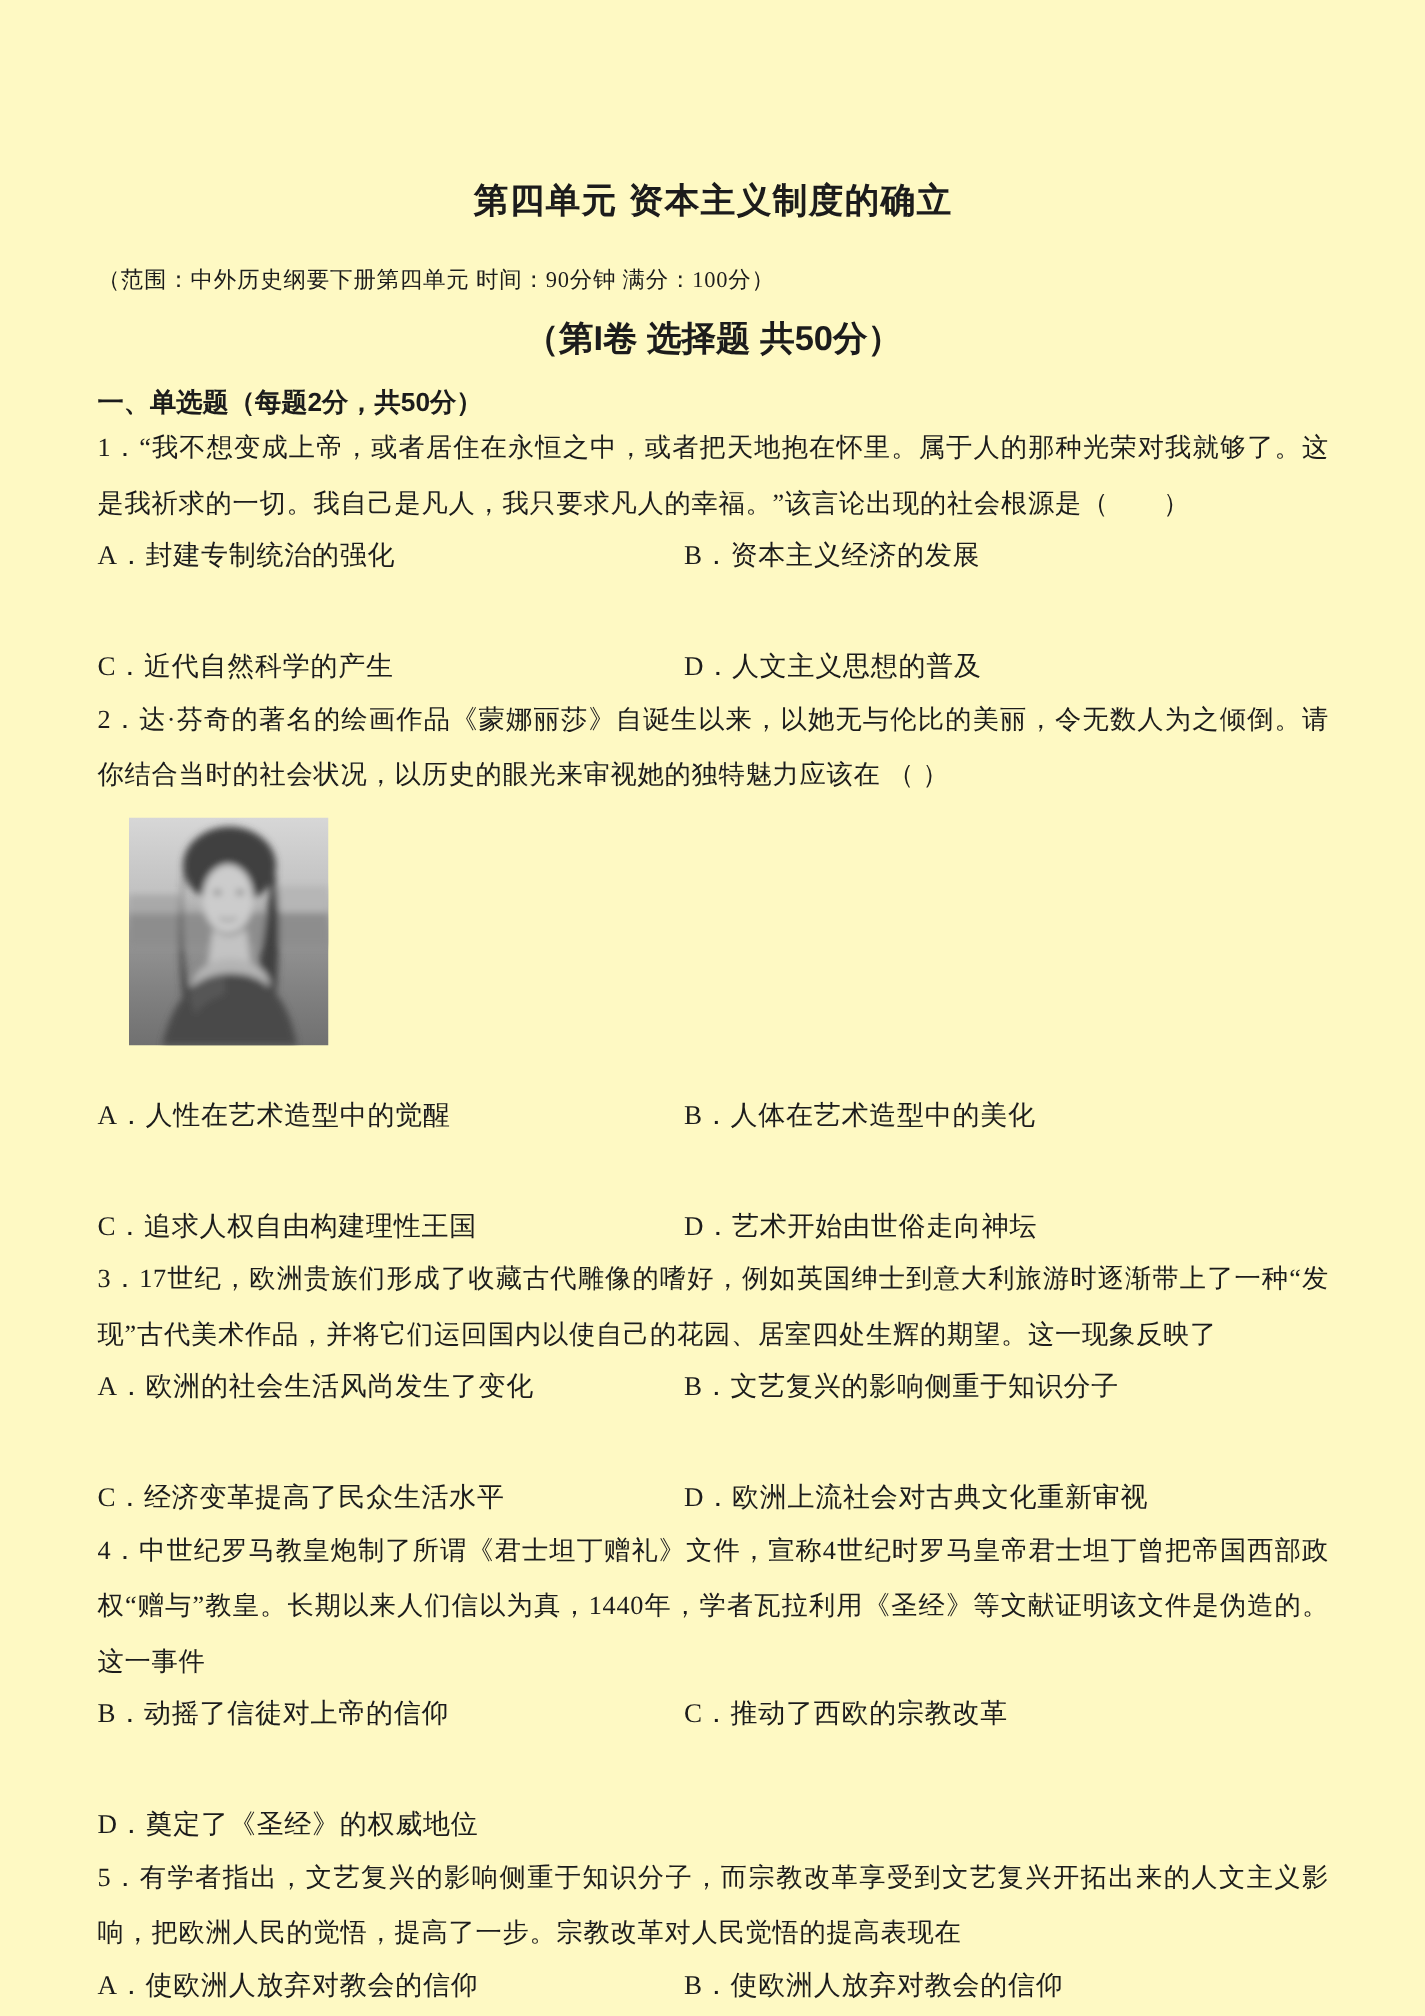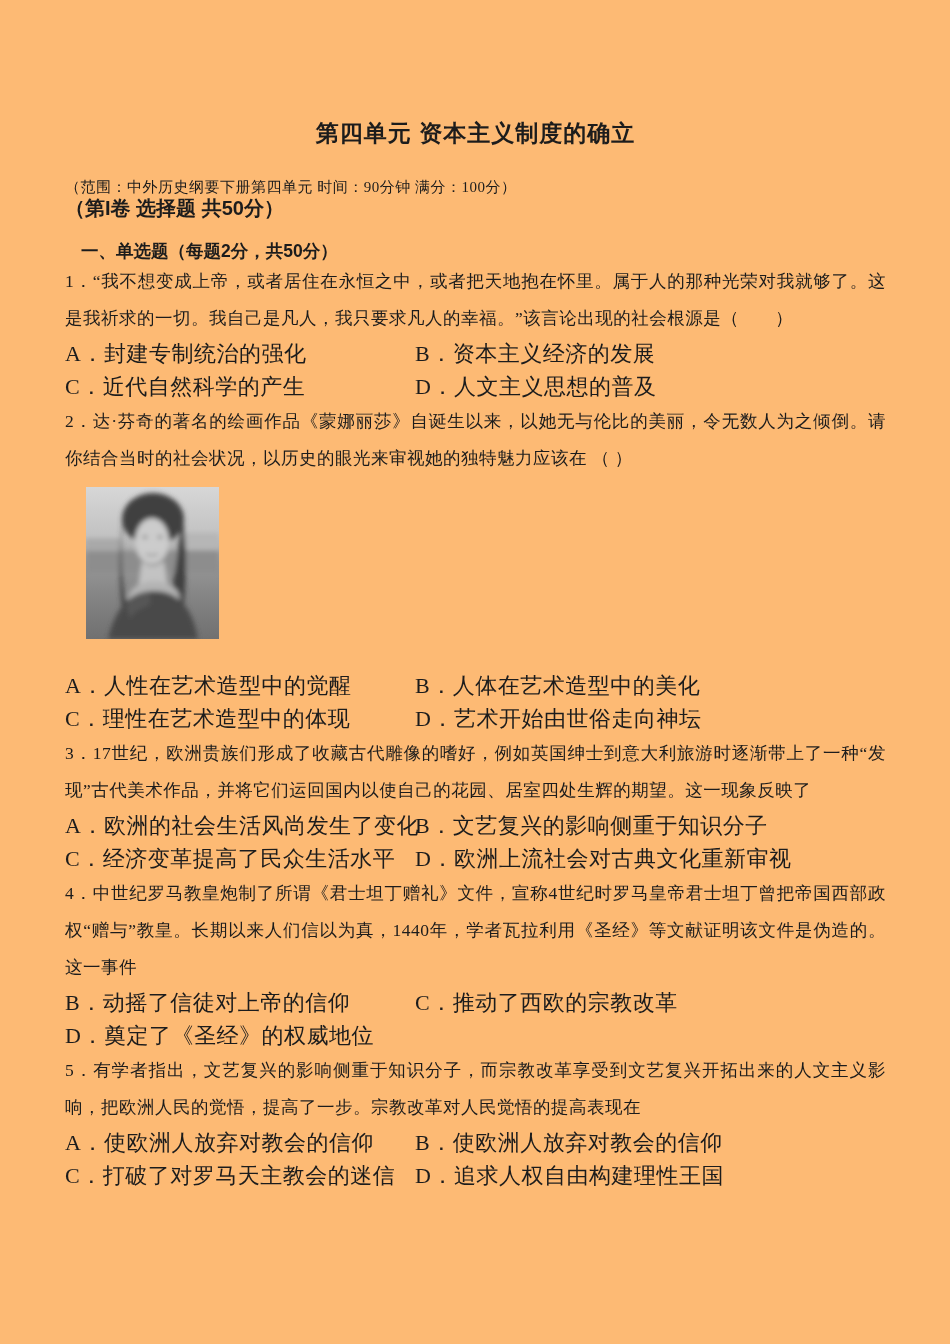--- a/index.html
+++ b/index.html
@@ -2,67 +2,68 @@
 <html><head>
 <meta charset="utf-8">
 <style>
   * { margin: 0; padding: 0; box-sizing: border-box; }
   html, body { background: #ffffff; }
   body { width: 950px; }
   .page {
     position: relative;
     width: 950px;
     height: 1344px;
-    background: #fdba74;
+    background: #fef9c3;
     color: #1c1c1c;
     padding: 118px 64px 0 65px;
     font-family: "Liberation Serif", "DejaVu Serif", serif;
   }
   .title {
     text-align: center;
     font-family: "Liberation Sans", "DejaVu Sans", sans-serif;
     font-weight: bold;
     font-size: 23px;
     line-height: 30px;
     letter-spacing: 1px;
   }
   .meta {
     text-align: left;
     font-size: 15px;
     line-height: 20px;
     margin-top: 29px;
     letter-spacing: 0.5px;
   }
   .part-header {
-    text-align: left;
+    text-align: center;
     font-family: "Liberation Sans", "DejaVu Sans", sans-serif;
     font-weight: bold;
-    font-size: 20px;
+    font-size: 23px;
     line-height: 23px;
+    margin-top: 17px;
   }
   .section-heading {
     font-family: "Liberation Sans", "DejaVu Sans", sans-serif;
     font-weight: bold;
     font-size: 17.5px;
     line-height: 24px;
     margin-top: 19px;
-    margin-left: 16px;
   }
   .stem {
     font-size: 17.5px;
     line-height: 37px;
     letter-spacing: 0.5px;
     text-align: justify;
   }
   .options {
     display: grid;
     grid-template-columns: 350px auto;
-    font-size: 22px;
+    font-size: 18px;
     line-height: 33px;
     letter-spacing: 0.5px;
+    gap: 41px;
   }
   .opt { white-space: nowrap; }
   .figure-wrap {
     margin: 10px 0 30px 21px;
     width: 133px;
     height: 152px;
     line-height: 0;
   }
 </style>
 </head>
@@ -121,21 +122,21 @@
           <ellipse cx="68" cy="112" rx="26" ry="18" fill="#b4b4b4"></ellipse>
           <path d="M22,152 C30,118 46,104 68,104 C92,104 106,120 112,152 Z" fill="#4a4a4a"></path>
           <path d="M40,118 Q52,106 64,104 L64,118 Q50,122 44,132 Z" fill="#565656"></path>
         </g>
       </svg>
     </div>
 
     <div class="options">
       <div class="opt"><span>A．</span><span>人性在艺术造型中的觉醒</span></div>
       <div class="opt"><span>B．</span><span>人体在艺术造型中的美化</span></div>
-      <div class="opt"><span>C．</span><span>理性在艺术造型中的体现</span></div>
+      <div class="opt"><span>C．</span><span>追求人权自由构建理性王国</span></div>
       <div class="opt"><span>D．</span><span>艺术开始由世俗走向神坛</span></div>
     </div>
   </div>
 
   <div class="question">
     <p class="stem"><span>3．</span><span>17世纪，欧洲贵族们形成了收藏古代雕像的嗜好，例如英国绅士到意大利旅游时逐渐带上了一种“发现”古代美术作品，并将它们运回国内以使自己的花园、居室四处生辉的期望。这一现象反映了</span></p>
     <div class="options">
       <div class="opt"><span>A．</span><span>欧洲的社会生活风尚发生了变化</span></div>
       <div class="opt"><span>B．</span><span>文艺复兴的影响侧重于知识分子</span></div>
       <div class="opt"><span>C．</span><span>经济变革提高了民众生活水平</span></div>

